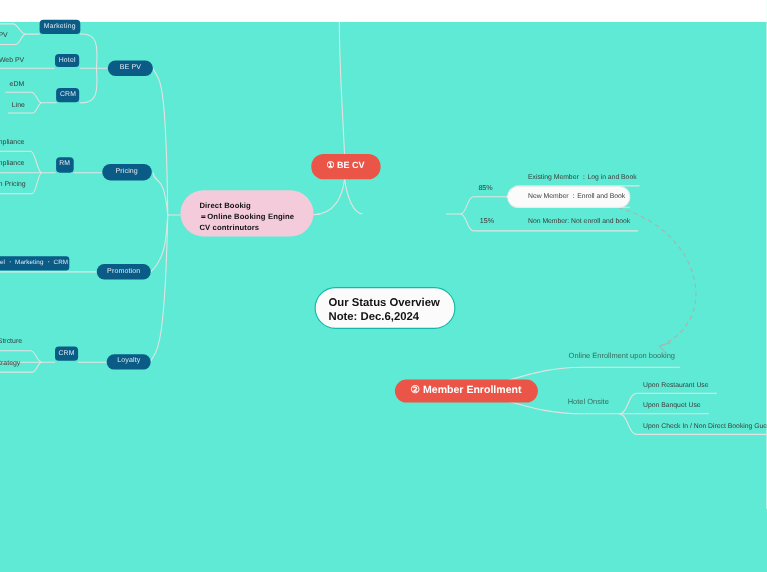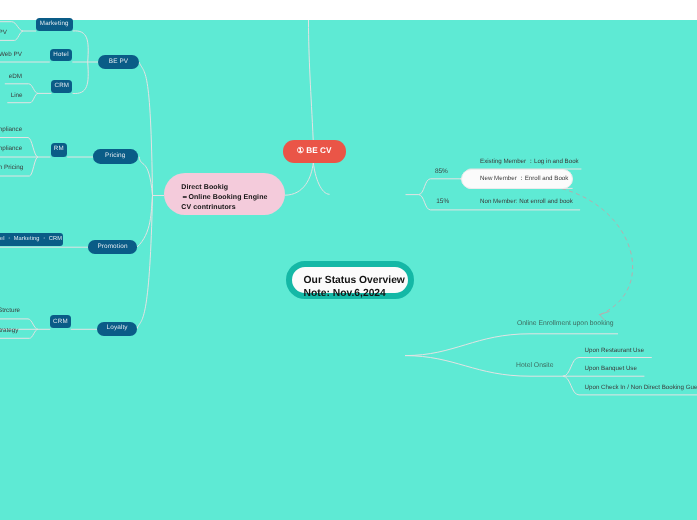--- a/index.html
+++ b/index.html
@@ -16,21 +16,21 @@
   
   .chip{background:#0a5c87;color:#e3ebf0;border-radius:3.5px;font-size:6.2px;
         letter-spacing:.2px;}
   
   .pill{background:#0a5c87;color:#e3ebf0;font-size:6.4px;letter-spacing:.12px;}
 
   .red{background:#ea5547;color:#ffffff;font-weight:bold;}
   .pinkbox{background:#f4cbdb;color:#131313;font-weight:bold;border-radius:21px;
            display:block;font-size:7px;line-height:10px;padding:9.5px 0 0 17.3px;
            letter-spacing:.1px;}
-  .notebox{background:#fbfbfb;border:6px solid #14b8a6;border-radius:19px;
+  .notebox{background:#fbfbfb;border:1px solid #14b8a6;border-radius:19px;
            color:#131313;font-weight:bold;font-size:10.3px;line-height:12.7px;
            display:block;padding:8.1px 0 0 11.6px;}
 
   .lbl{position:absolute;white-space:nowrap;line-height:1;}
   .teal{color:#3d6b5f;}
   .gray{color:#3b3b3b;}
 </style>
 </head>
 <body>
 
@@ -111,24 +111,25 @@
 <div class="node chip" style="left:50.2px;top:295.2px;width:20.5px;height:13.3px;">CRM</div>
 
 <div class="node pinkbox" style="left:164px;top:153px;width:121px;height:42px;">
   <div>Direct Bookig</div>
   <div>＝Online Booking Engine</div>
   <div>CV contrinutors</div>
 </div>
 
 <div class="node red" style="left:282.5px;top:120.3px;width:63.1px;height:22.3px;border-radius:11.2px;font-size:8.2px;">① BE CV</div>
 
+<div class="node red" style="left:358.6px;top:324.5px;width:130.2px;height:21.5px;border-radius:10.8px;font-size:9.6px;">② Member Enrollment</div>
 
 <div class="node notebox" style="left:286px;top:241.3px;width:128.4px;height:38px;">
   <div>Our Status Overview</div>
-  <div>Note: Nov.6,2024</div>
+  <div>Note: Dec.6,2024</div>
 </div>
 
 
 <div class="node" style="left:461.1px;top:149px;width:112px;height:19.6px;border-radius:10px;
             background:#fbfbfb;border:1px solid #ececec;"></div>
 
 <div class="lbl gray" style="left:-14.4px;top:10.1px;font-size:6.3px;">App PV</div>
 <div class="lbl gray" style="left:-1px;top:32.1px;font-size:6.3px;">Web PV</div>
 <div class="lbl gray" style="left:8.7px;top:54.3px;font-size:6.3px;">eDM</div>
 <div class="lbl gray" style="left:10.7px;top:73.2px;font-size:6.3px;">Line</div>

